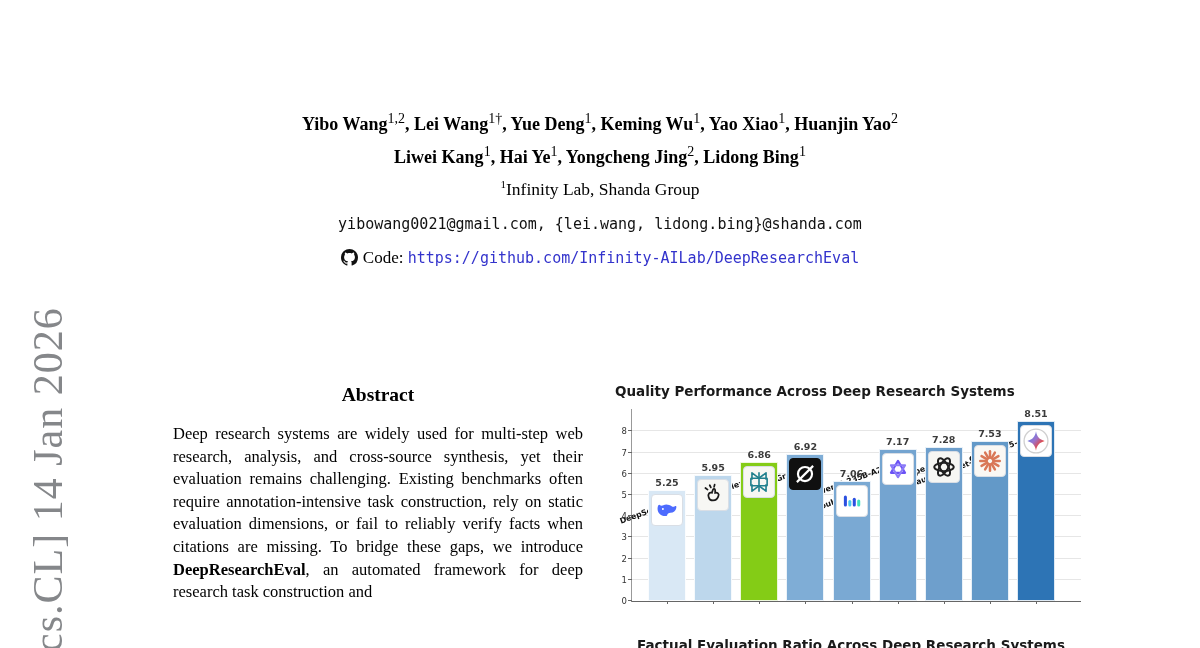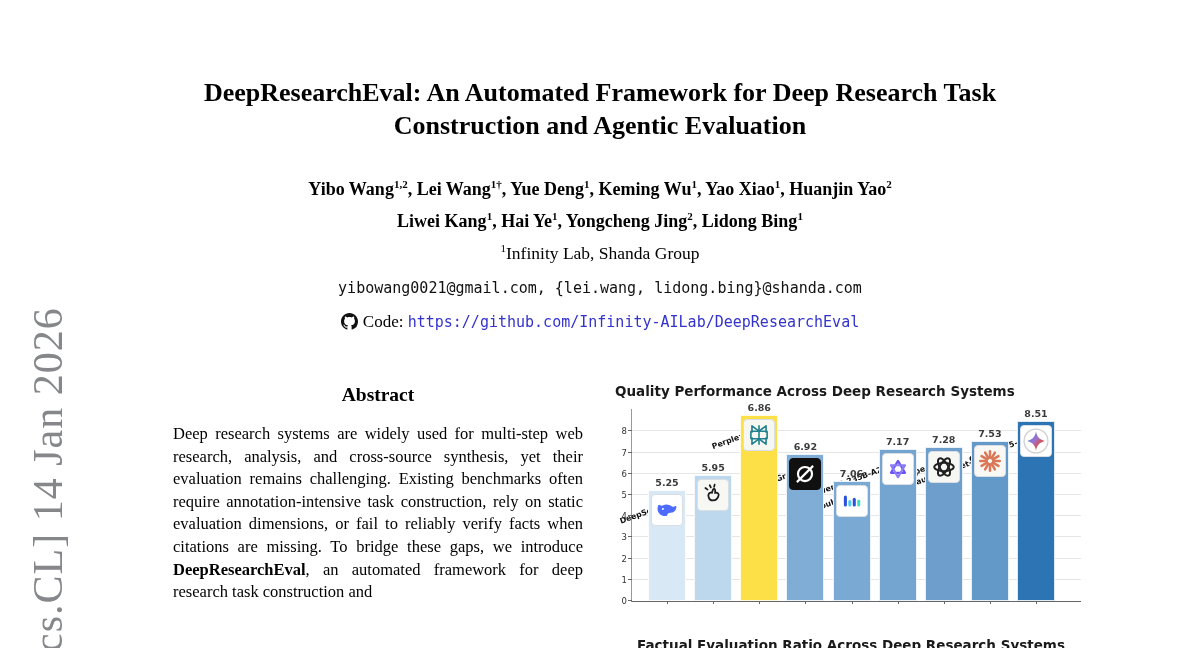--- a/index.html
+++ b/index.html
@@ -11,21 +11,21 @@
     position:absolute; left:24px; top:652px;
     transform:rotate(-90deg); transform-origin:0 0;
     font-family:"Liberation Serif", serif;
     font-size:42px; color:#85878a; letter-spacing:1px; white-space:nowrap;
   }
 
   
   .header { position:absolute; top:76px; left:0; right:0; text-align:center; }
   .title { font-size:26px; font-weight:bold; line-height:33px; color:#000; }
   .authors { margin-top:29px; font-size:18px; font-weight:bold; color:#000; line-height:27px; }
-  .authors sup { font-size:11px; font-weight:bold; }
+  .authors sup { font-size:14px; font-weight:normal; }
   .affil { font-size:17.5px; color:#000; line-height:26px; }
   .affil sup { font-size:11px; }
   .emails { margin-top:13px; font-family:"DejaVu Sans Mono","Liberation Mono",monospace;
             font-size:15px; color:#111; }
   .codeline { margin-top:15px; font-size:17px; color:#000;text-align:center; }
   .codeline .gh { display:inline-block; vertical-align:-3px; margin-right:5px; }
   .codeline a { font-family:"DejaVu Sans Mono","Liberation Mono",monospace;
                 font-size:15px; text-decoration:none; }
 
   
@@ -59,24 +59,20 @@
   .partial-title { position:absolute; left:615px; top:637px; width:472px; text-align:center;
                    font-family:"DejaVu Sans","Liberation Sans",sans-serif;
                    font-size:13.5px; font-weight:bold; color:#1a1a1a; }
 </style>
 </head>
 <body>
 
 <div class="watermark">cs.CL] 14 Jan 2026</div>
 
 <div class="header">
-  <div class="title">
-    <div>DeepResearchEval: An Automated Framework for Deep Research Task</div>
-    <div>Construction and Agentic Evaluation</div>
-  </div>
   <div class="authors">
     <div id="authors-line1"><span>Yibo Wang<sup>1,2</sup></span>, <span>Lei Wang<sup>1†</sup></span>, <span>Yue Deng<sup>1</sup></span>, <span>Keming Wu<sup>1</sup></span>, <span>Yao Xiao<sup>1</sup></span>, <span>Huanjin Yao<sup>2</sup></span></div>
     <div id="authors-line2"><span>Liwei Kang<sup>1</sup></span>, <span>Hai Ye<sup>1</sup></span>, <span>Yongcheng Jing<sup>2</sup></span>, <span>Lidong Bing<sup>1</sup></span></div>
   </div>
   <div class="affil">
     <div id="affil-1"><sup>1</sup>Infinity Lab, Shanda Group</div>
   </div>
   <div class="emails">yibowang0021@gmail.com, {lei.wang, lidong.bing}@shanda.com</div>
   <div class="codeline">
     <span class="gh">
@@ -147,21 +143,21 @@
               <svg width="26" height="26" viewBox="0 0 24 24" fill="none" stroke="#1a1a1a" stroke-width="1.6" stroke-linecap="round">
                 <path d="M8 14c-1-3 1-5 3-4l1-3c.5-1 2-1 2 .5V10c2-.5 4 1 3 3-.5 2-2 4-5 4-2 0-3.5-1-4-3z"></path>
                 <path d="M10 5 9 3M13 4.5l.5-2M7 7 5 5.5"></path>
               </svg>
             </div>
           </div>
         </div>
         <div class="bar-slot">
           <div class="xtick-mark"></div>
           <div class="xtick-label" style="right: 30%;">Perplexity DR</div>
-          <div class="bar" style="height: 186px; background: #fde047;">
+          <div class="bar" style="height: 139px; background: #84cc16;">
             <div class="bar-value">6.86</div>
             <div class="icon-box" style="background: rgb(247, 247, 242);">
               <svg width="26" height="26" viewBox="0 0 24 24" fill="none" stroke="#20808d" stroke-width="1.5" stroke-linejoin="round">
                 <path d="M12 3v18"></path>
                 <path d="M12 8.5 5.5 3.5V10M12 8.5l6.5-5V10M12 15.5 5.5 20.5V14M12 15.5l6.5 5V14"></path>
                 <rect x="4.5" y="8.5" width="15" height="7" rx="0.5"></rect>
               </svg>
             </div>
           </div>
         </div>

